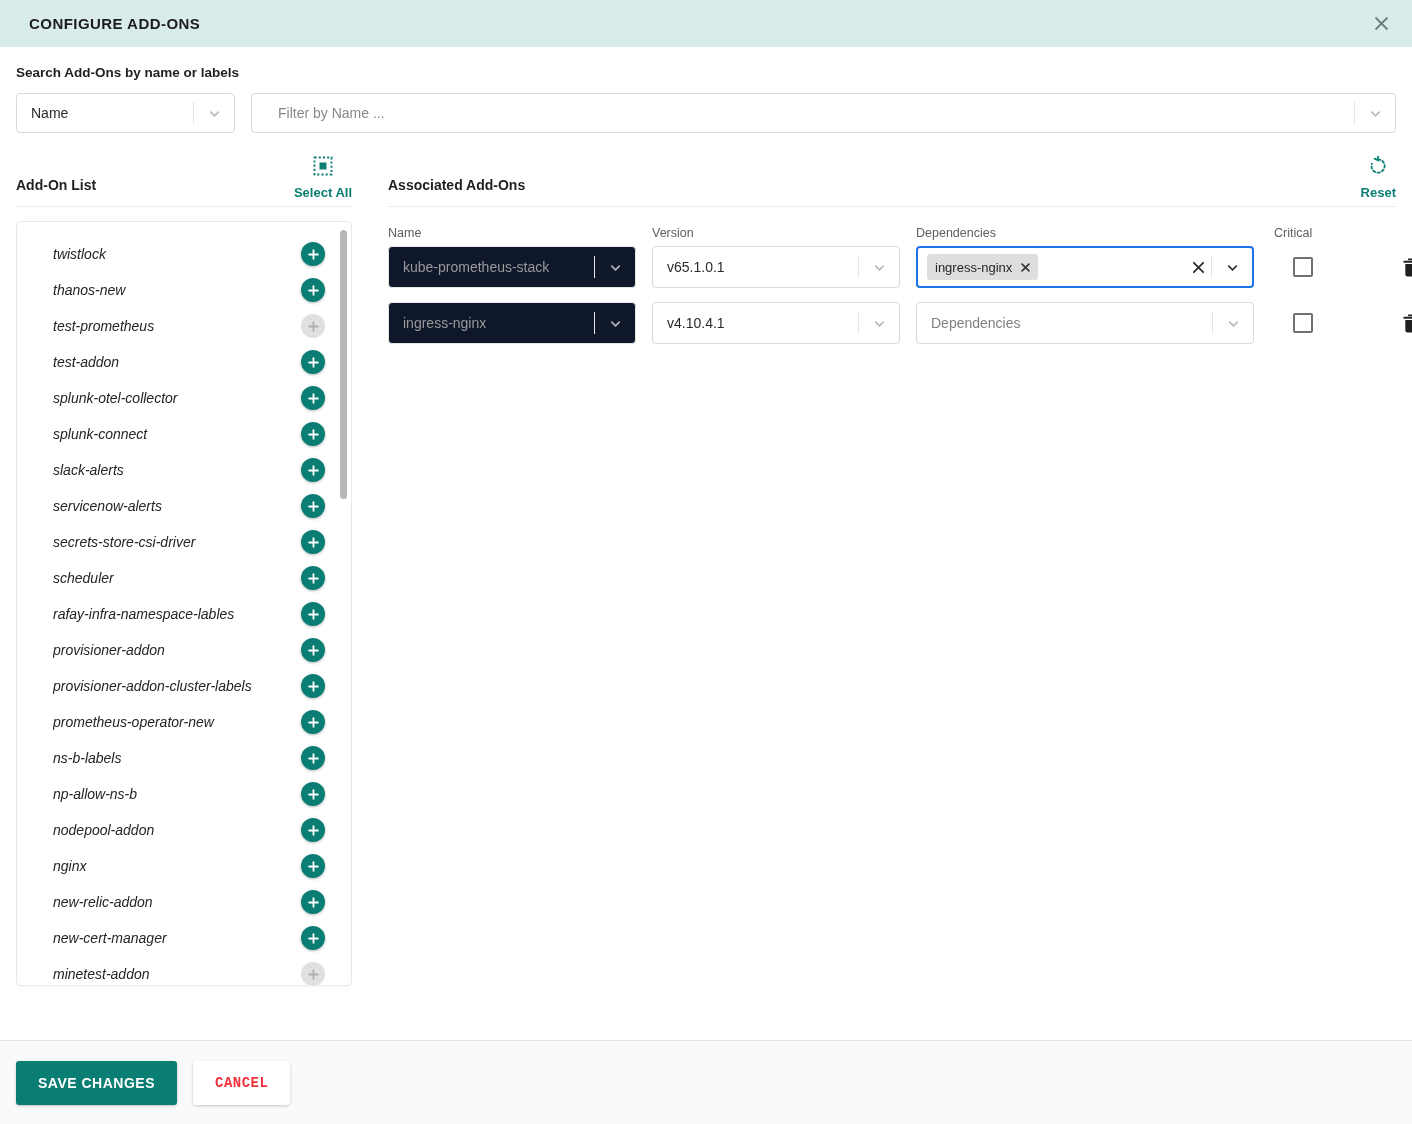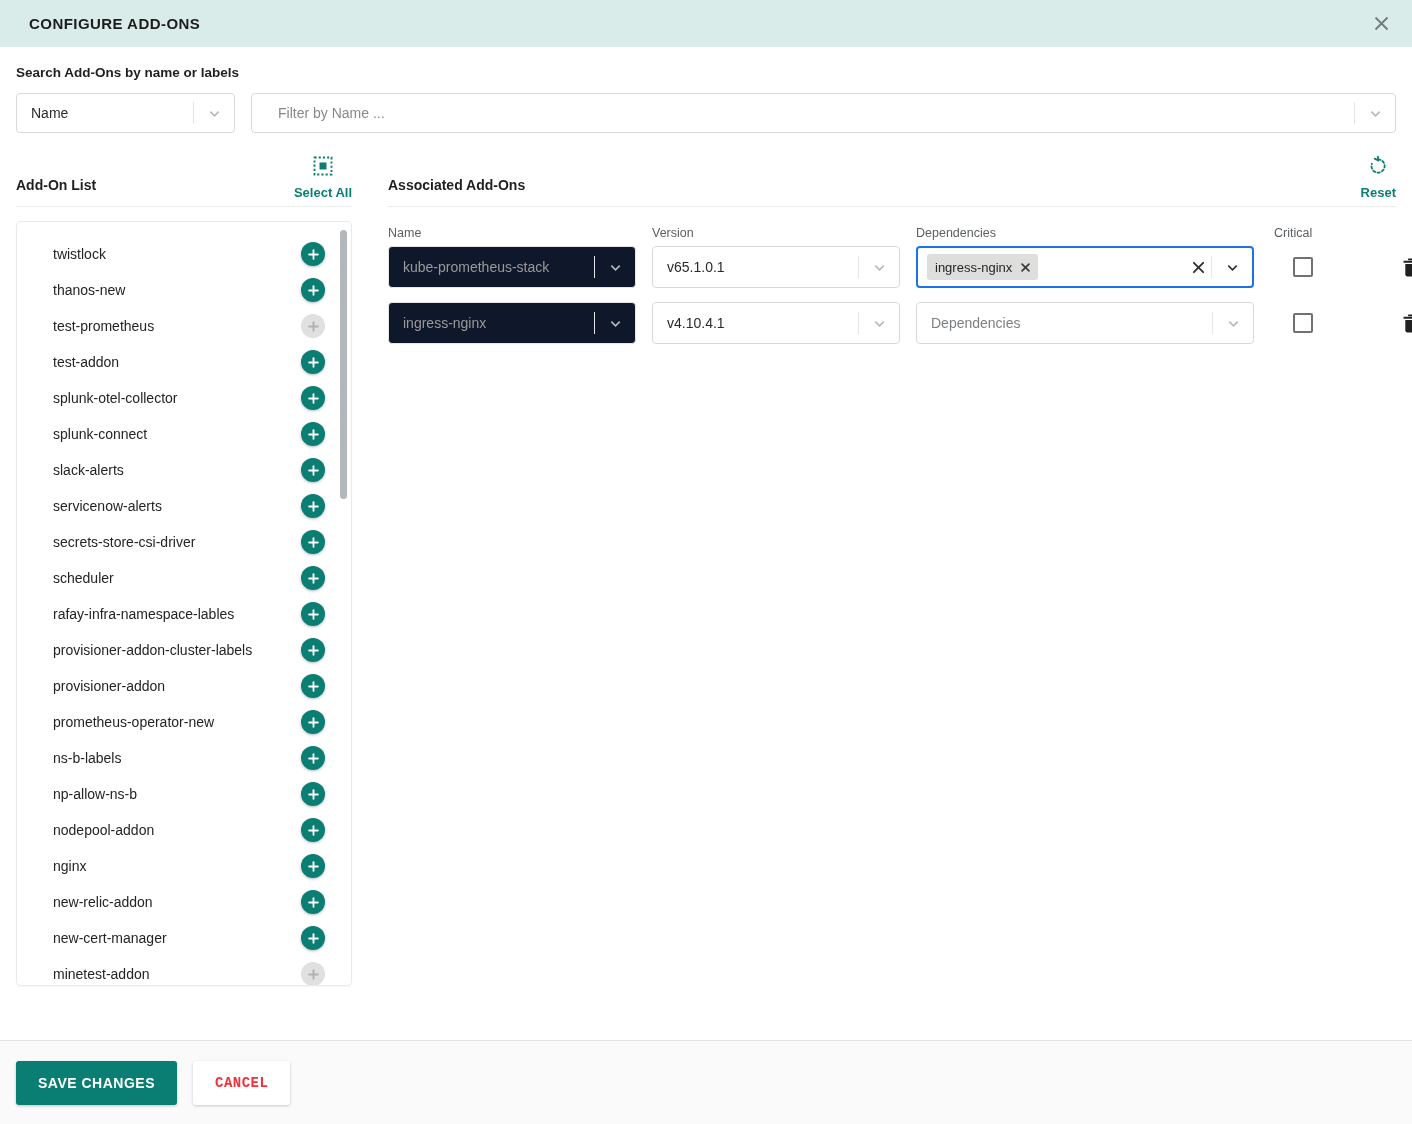--- a/index.html
+++ b/index.html
@@ -115,20 +115,21 @@
     background: #fff;
     position: relative;
     overflow: hidden;
     height: 765px;
     box-shadow: 0 1px 2px rgba(0,0,0,.04);
   }
   .list-scroll {
     height: 100%;
     overflow: hidden;
     padding: 14px 0 0 0;
+    font-style: italic;
   }
   .list-item {
     height: 36px;
     display: flex; align-items: center;
     padding: 0 26px 0 36px;
     cursor: pointer;
   }
   .list-item .nm {
     flex: 1 1 auto;
     font-size: 14px; color: #242424;
@@ -413,30 +414,30 @@
             <div class="list-item">
               <div class="nm">rafay-infra-namespace-lables</div>
               <div class="add-btn">
                 <svg width="13" height="13" viewBox="0 0 14 14" fill="none" stroke="currentColor" stroke-width="2" stroke-linecap="round">
                   <line x1="7" y1="2.3" x2="7" y2="11.7"></line>
                   <line x1="2.3" y1="7" x2="11.7" y2="7"></line>
                 </svg>
               </div>
             </div>
             <div class="list-item">
+              <div class="nm">provisioner-addon</div>
+              <div class="add-btn">
+                <svg width="13" height="13" viewBox="0 0 14 14" fill="none" stroke="currentColor" stroke-width="2" stroke-linecap="round">
+                  <line x1="7" y1="2.3" x2="7" y2="11.7"></line>
+                  <line x1="2.3" y1="7" x2="11.7" y2="7"></line>
+                </svg>
+              </div>
+            </div>
+            <div class="list-item">
               <div class="nm">provisioner-addon-cluster-labels</div>
-              <div class="add-btn">
-                <svg width="13" height="13" viewBox="0 0 14 14" fill="none" stroke="currentColor" stroke-width="2" stroke-linecap="round">
-                  <line x1="7" y1="2.3" x2="7" y2="11.7"></line>
-                  <line x1="2.3" y1="7" x2="11.7" y2="7"></line>
-                </svg>
-              </div>
-            </div>
-            <div class="list-item">
-              <div class="nm">provisioner-addon</div>
               <div class="add-btn">
                 <svg width="13" height="13" viewBox="0 0 14 14" fill="none" stroke="currentColor" stroke-width="2" stroke-linecap="round">
                   <line x1="7" y1="2.3" x2="7" y2="11.7"></line>
                   <line x1="2.3" y1="7" x2="11.7" y2="7"></line>
                 </svg>
               </div>
             </div>
             <div class="list-item">
               <div class="nm">prometheus-operator-new</div>
               <div class="add-btn">

